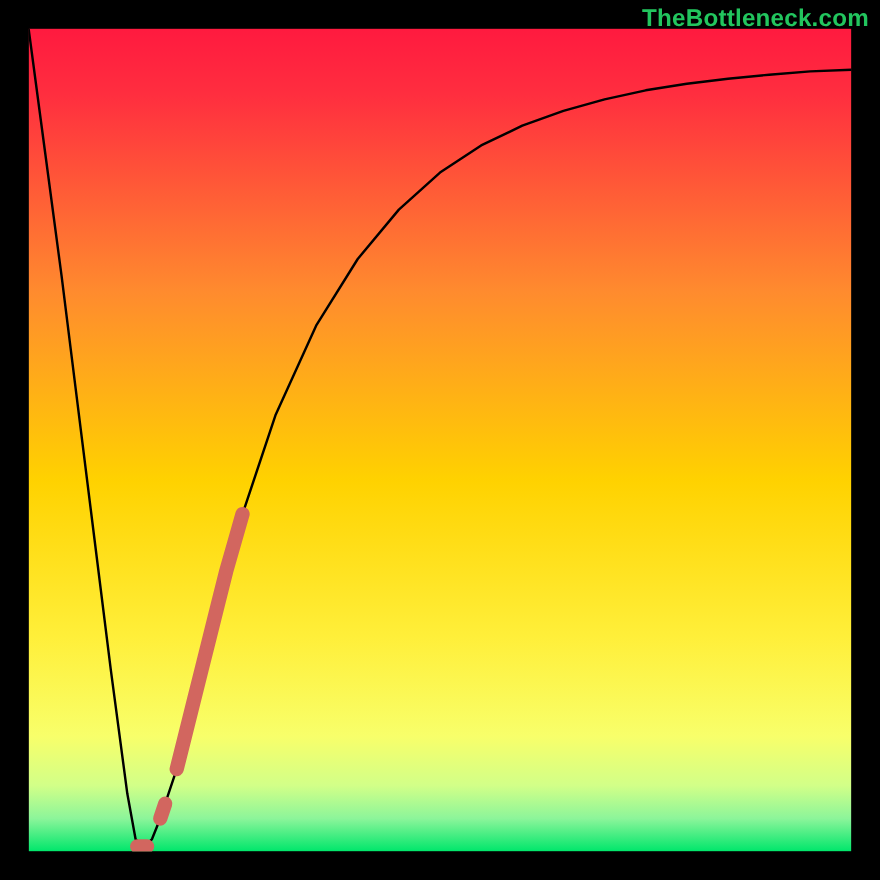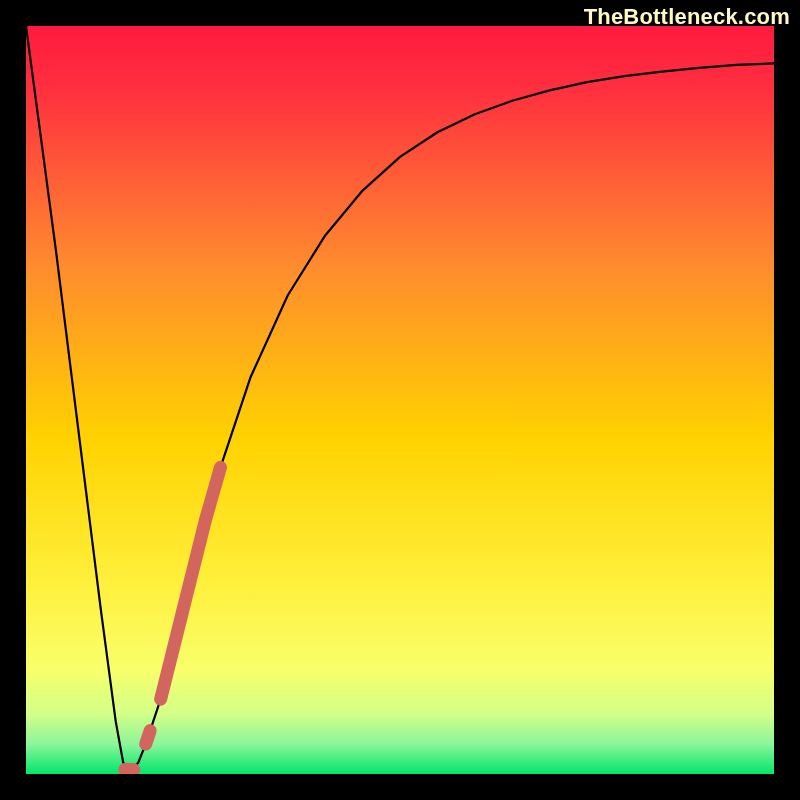--- a/index.html
+++ b/index.html
@@ -25,21 +25,21 @@
     width: 748px;
     height: 748px;
   }
   .watermark {
     position: absolute;
     top: 4px;
     right: 10px;
     font-family: Arial, Helvetica, sans-serif;
     font-size: 22px;
     font-weight: 600;
-    color: #fef9c3;
+    color: #22c55e;
     letter-spacing: 0.2px;
   }
 </style>
 </head>
 <body>
 
 <div class="frame">
   <svg class="plot" viewBox="0 0 748 748" preserveAspectRatio="none">
     <defs>
       <linearGradient id="bg" x1="0" y1="0" x2="0" y2="1">

